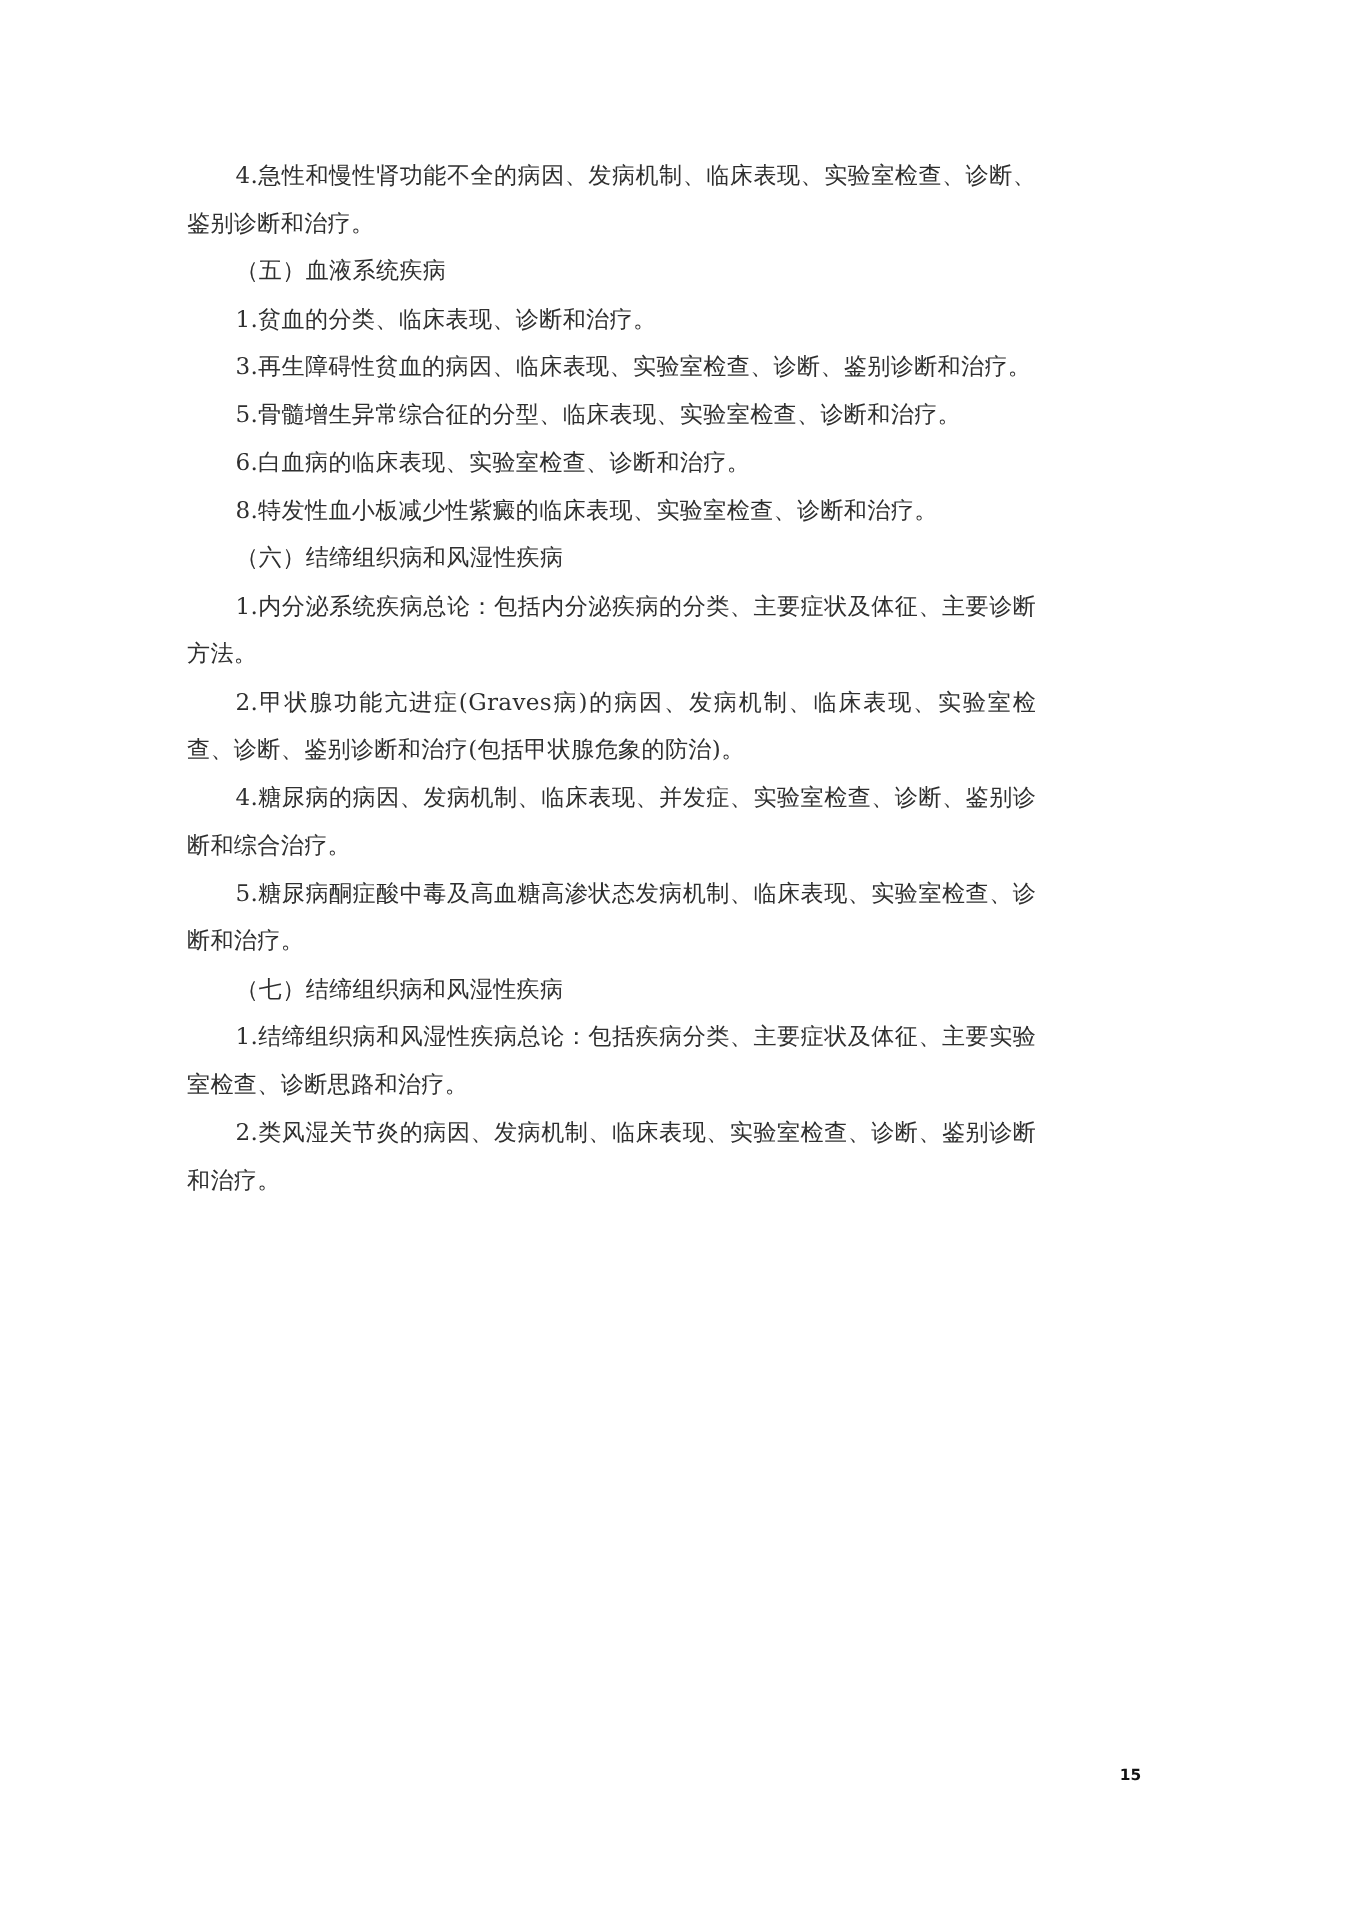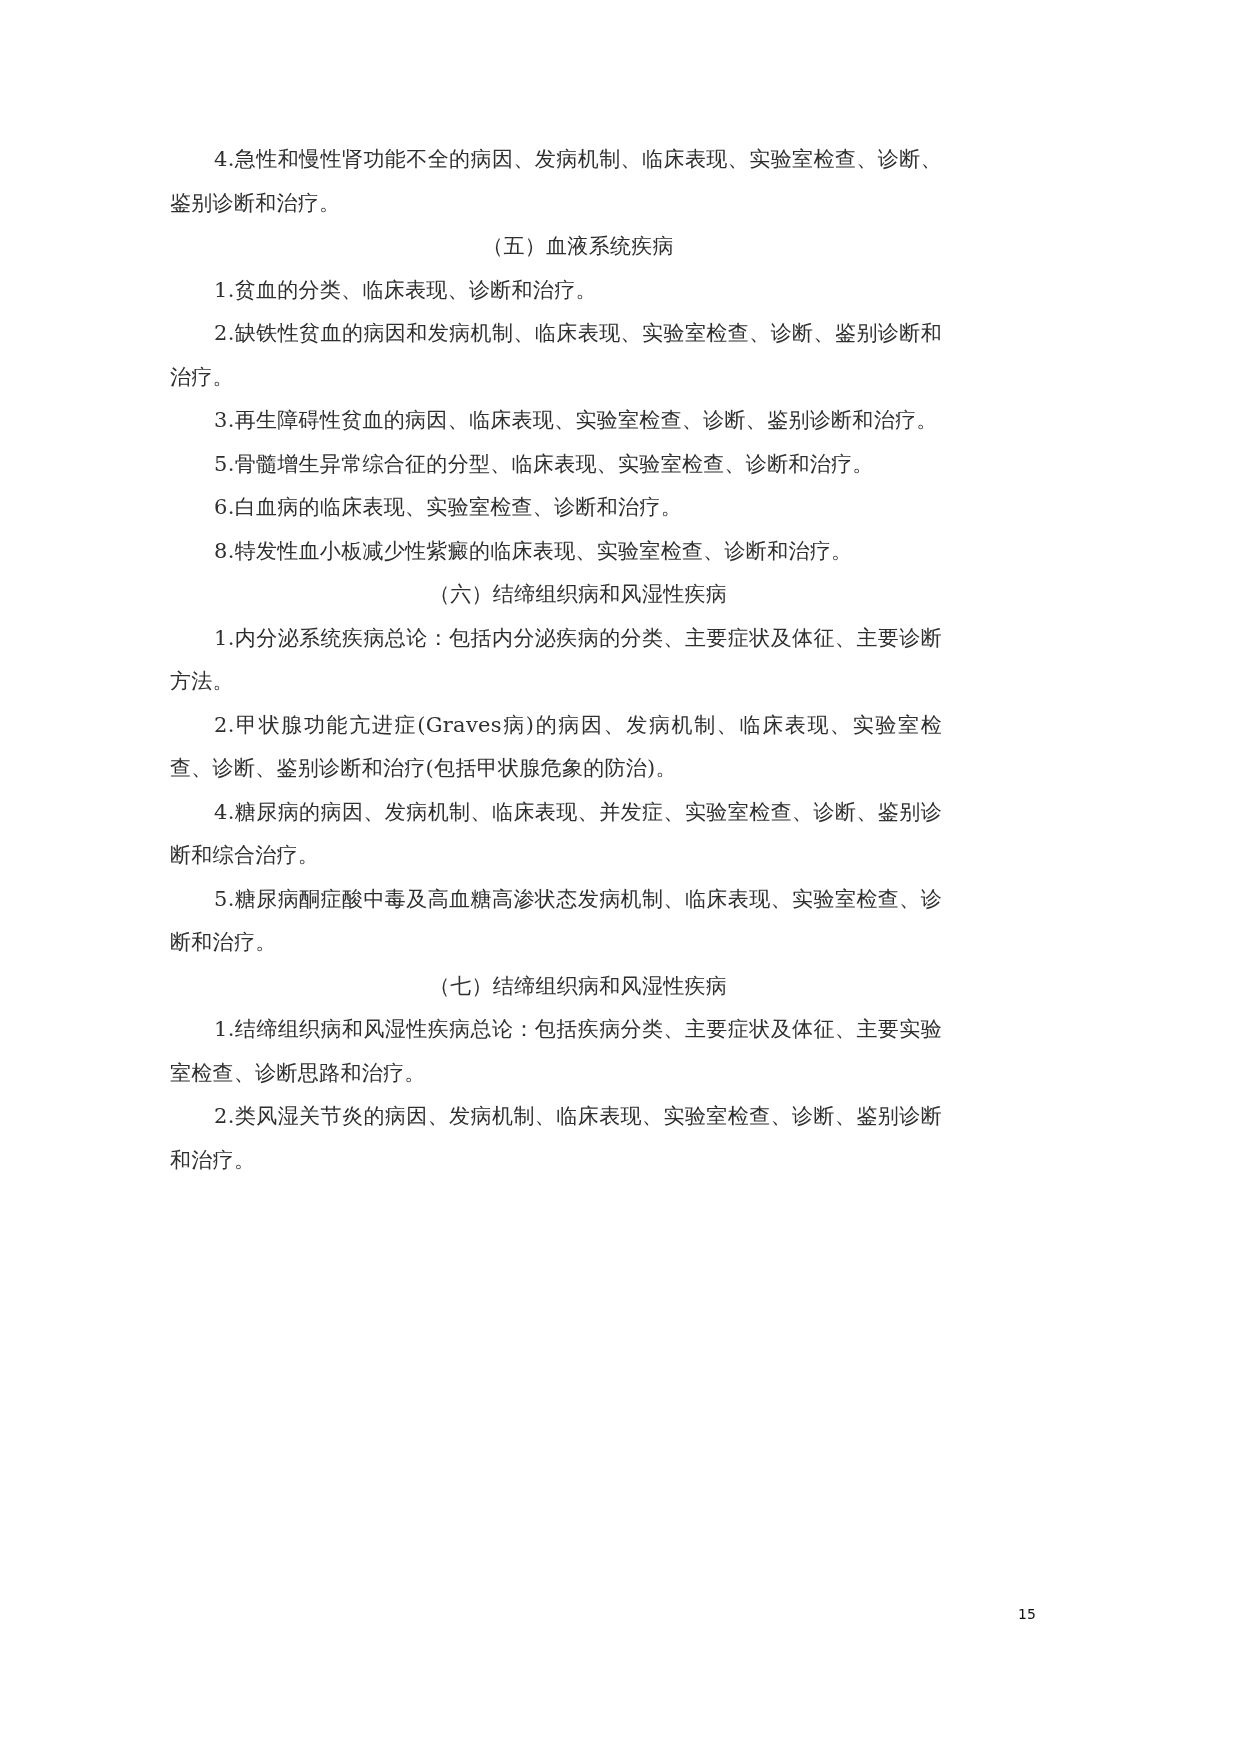--- a/index.html
+++ b/index.html
@@ -28,40 +28,38 @@
       text-align: justify;
       text-indent: 44px;
       letter-spacing: 0.3px;
     }
     .heading {
       margin: 0;
       font-size: 21px;
       line-height: 43.5px;
       text-indent: 44px;
       letter-spacing: 0.3px;
-      text-align: center;
     }
     .page-number {
       position: absolute;
       left: 1018px;
       top: 1606px;
       font-family: "DejaVu Sans", "Liberation Sans", sans-serif;
-      font-weight: normal;
+      font-weight: bold;
       font-size: 14px;
       color: #111111;
     }
   </style>
 </head>
 <body>
 
 <div class="page">
   <p class="para">4.急性和慢性肾功能不全的病因、发病机制、临床表现、实验室检查、诊断、鉴别诊断和治疗。</p>
   <p class="heading">（五）血液系统疾病</p>
   <p class="para">1.贫血的分类、临床表现、诊断和治疗。</p>
-  <p class="para">2.缺铁性贫血的病因和发病机制、临床表现、实验室检查、诊断、鉴别诊断和治疗。</p>
   <p class="para">3.再生障碍性贫血的病因、临床表现、实验室检查、诊断、鉴别诊断和治疗。</p>
   <p class="para">5.骨髓增生异常综合征的分型、临床表现、实验室检查、诊断和治疗。</p>
   <p class="para">6.白血病的临床表现、实验室检查、诊断和治疗。</p>
   <p class="para">8.特发性血小板减少性紫癜的临床表现、实验室检查、诊断和治疗。</p>
   <p class="heading">（六）结缔组织病和风湿性疾病</p>
   <p class="para">1.内分泌系统疾病总论：包括内分泌疾病的分类、主要症状及体征、主要诊断方法。</p>
   <p class="para">2.甲状腺功能亢进症(Graves病)的病因、发病机制、临床表现、实验室检查、诊断、鉴别诊断和治疗(包括甲状腺危象的防治)。</p>
   <p class="para">4.糖尿病的病因、发病机制、临床表现、并发症、实验室检查、诊断、鉴别诊断和综合治疗。</p>
   <p class="para">5.糖尿病酮症酸中毒及高血糖高渗状态发病机制、临床表现、实验室检查、诊断和治疗。</p>
   <p class="heading">（七）结缔组织病和风湿性疾病</p>

